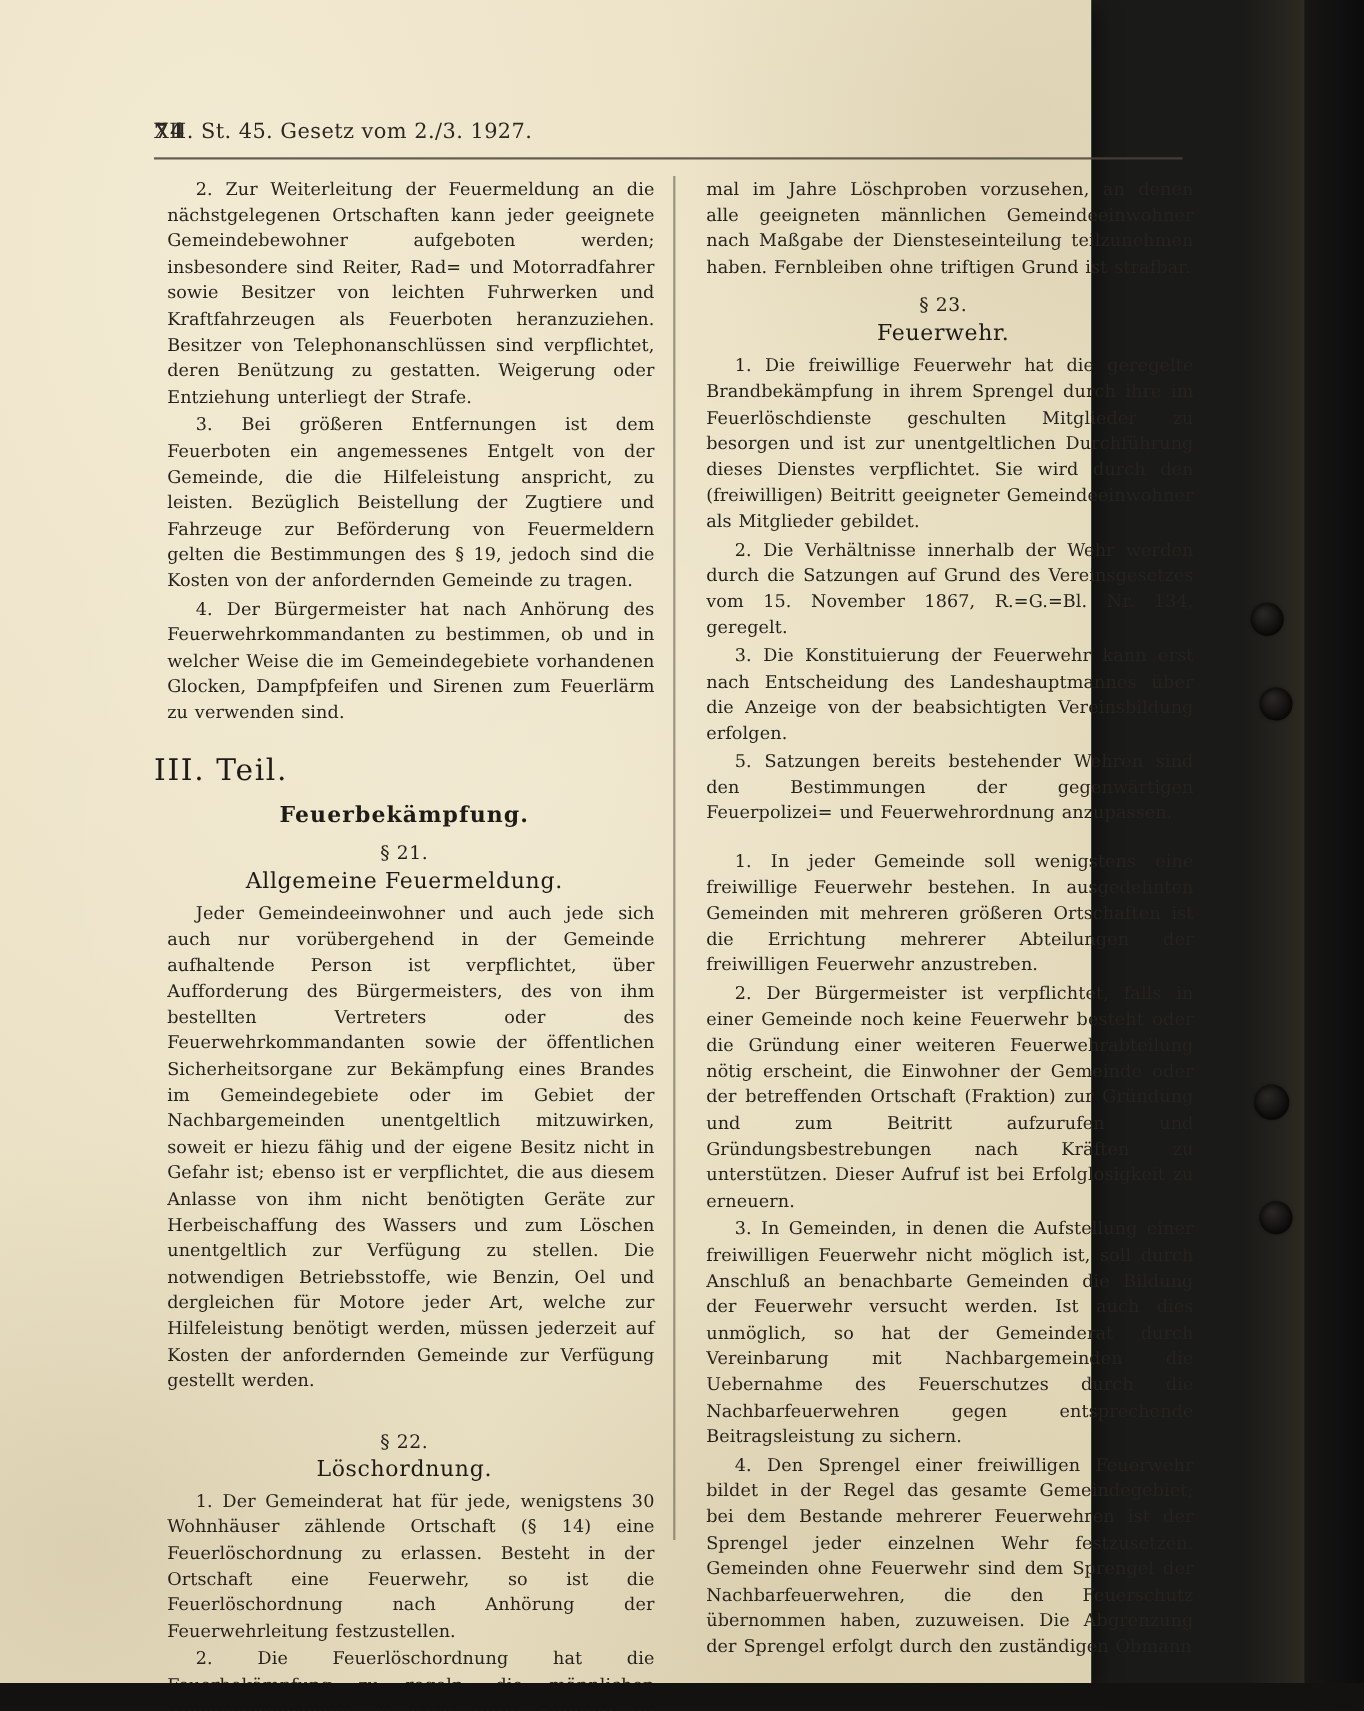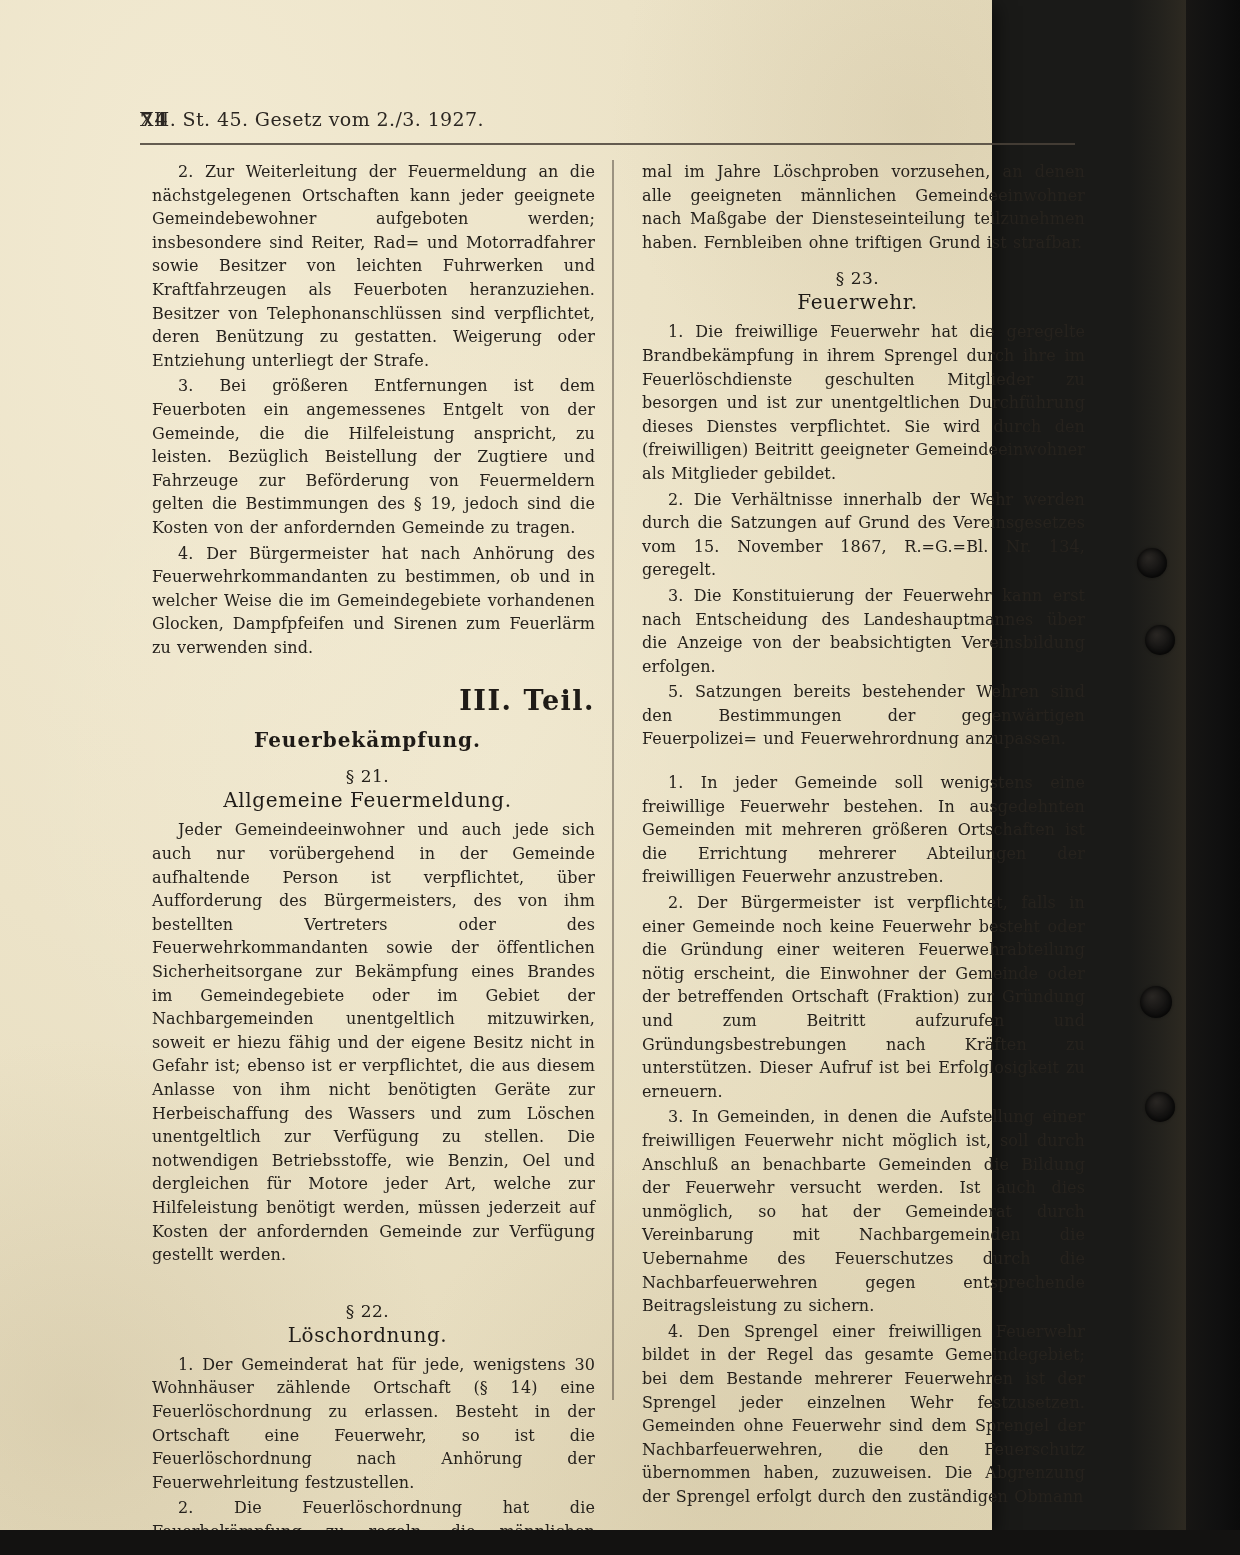--- a/index.html
+++ b/index.html
@@ -136,23 +136,23 @@
     line-height: 23.6px;
     font-family: "DejaVu Serif", serif;
     letter-spacing: 0.1px;
     word-spacing: 1px;
     color: #26221d;
   }
   p.noindent { text-indent: 0; }
 
   h2.part {
     margin: 26px 0 4px 0;
-    text-align: right;
+    text-align: left;
     font-size: 27px;
-    font-weight: bold;
+    font-weight: normal;
     letter-spacing: 1.5px;
     color: #1f1b17;
   }
   h3.part-sub {
     margin: 12px 0 14px 0;
     text-align: center;
     font-size: 20px;
     font-weight: bold;
     letter-spacing: 1px;
     color: #1f1b17;

